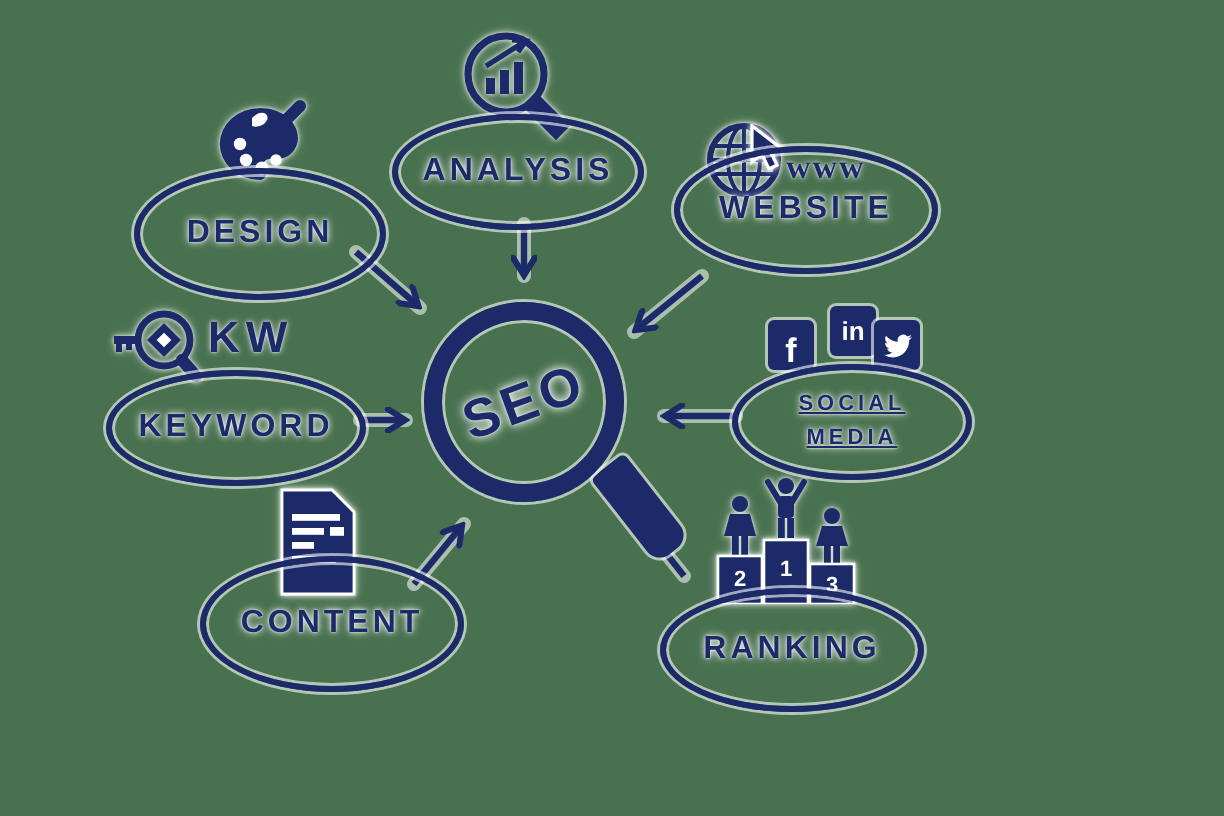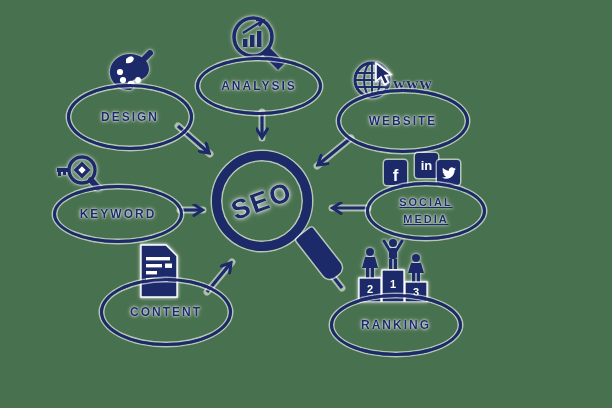--- a/index.html
+++ b/index.html
@@ -10,27 +10,27 @@
   html,body{margin:0;padding:0;}
   body{background:var(--background);font-family:"Liberation Sans",sans-serif;}
   .stage{position:relative;width:612px;height:408px;overflow:hidden;background:var(--background);}
   
   .oval{
     position:absolute;border:3px solid var(--ink);border-radius:50%;
     box-shadow:0 0 0 1.5px var(--halo), inset 0 0 0 1.5px var(--halo);
     display:flex;align-items:center;justify-content:center;flex-direction:column;
   }
   .lbl{
-    color:var(--ink);font-weight:bold;letter-spacing:2px;font-size:12px;
+    color:var(--ink);font-weight:bold;letter-spacing:2px;font-size:16px;
     text-shadow:0 0 1px #fff,0 0 3px rgba(255,255,255,.85),0 0 5px rgba(255,255,255,.5);
     white-space:nowrap;
   }
   #oval-design{left:67px;top:84px;width:120px;height:60px;}
   #oval-analysis{left:196px;top:57px;width:120px;height:52px;}
-  #oval-website{left:337px;top:89px;width:126px;height:58px;}
+  #oval-website{left:337px;top:73px;width:126px;height:58px;}
   #oval-keyword{left:53px;top:185px;width:124px;height:52px;}
   #oval-social{left:366px;top:182px;width:114px;height:52px;}
   #oval-content{left:100px;top:278px;width:126px;height:62px;}
   #oval-ranking{left:330px;top:282px;width:126px;height:56px;margin-top:12px;}
   #oval-social .lbl{font-size:11px;line-height:17px;text-decoration:underline;}
   
   .icon{position:absolute;filter:drop-shadow(0 0 1px rgba(255,255,255,.9)) drop-shadow(0 0 2px rgba(255,255,255,.45));}
   .cap{
     position:absolute;color:var(--ink);font-weight:bold;
     text-shadow:0 0 1px #fff,0 0 3px rgba(255,255,255,.85);
@@ -156,20 +156,21 @@
 
   <svg class="icon" style="left:54px;top:151px" width="50" height="46" viewBox="0 0 50 46">
     <circle cx="28" cy="19" r="13" fill="none" stroke="#1c2a6a" stroke-width="3.4"></circle>
     <rect x="22" y="13" width="12" height="12" transform="rotate(45 28 19)" fill="#1c2a6a"></rect>
     <rect x="25.4" y="16.4" width="5.2" height="5.2" transform="rotate(45 28 19)" fill="#fff"></rect>
     <line x1="16" y1="19" x2="3" y2="19" stroke="#1c2a6a" stroke-width="4"></line>
     <line x1="5.5" y1="19" x2="5.5" y2="25" stroke="#1c2a6a" stroke-width="3"></line>
     <line x1="10.5" y1="19" x2="10.5" y2="24" stroke="#1c2a6a" stroke-width="3"></line>
     <line x1="37" y1="29" x2="44" y2="37" stroke="#1c2a6a" stroke-width="6" stroke-linecap="round"></line>
   </svg>
+  <div class="cap" id="cap-kw">KW</div>
   <div class="oval" id="oval-keyword">
     <span class="lbl">KEYWORD</span>
   </div>
 
   <div class="sq" id="sq-facebook">
     <span>f</span>
   </div>
   <div class="sq" id="sq-linkedin">
     <span>in</span>
   </div>

